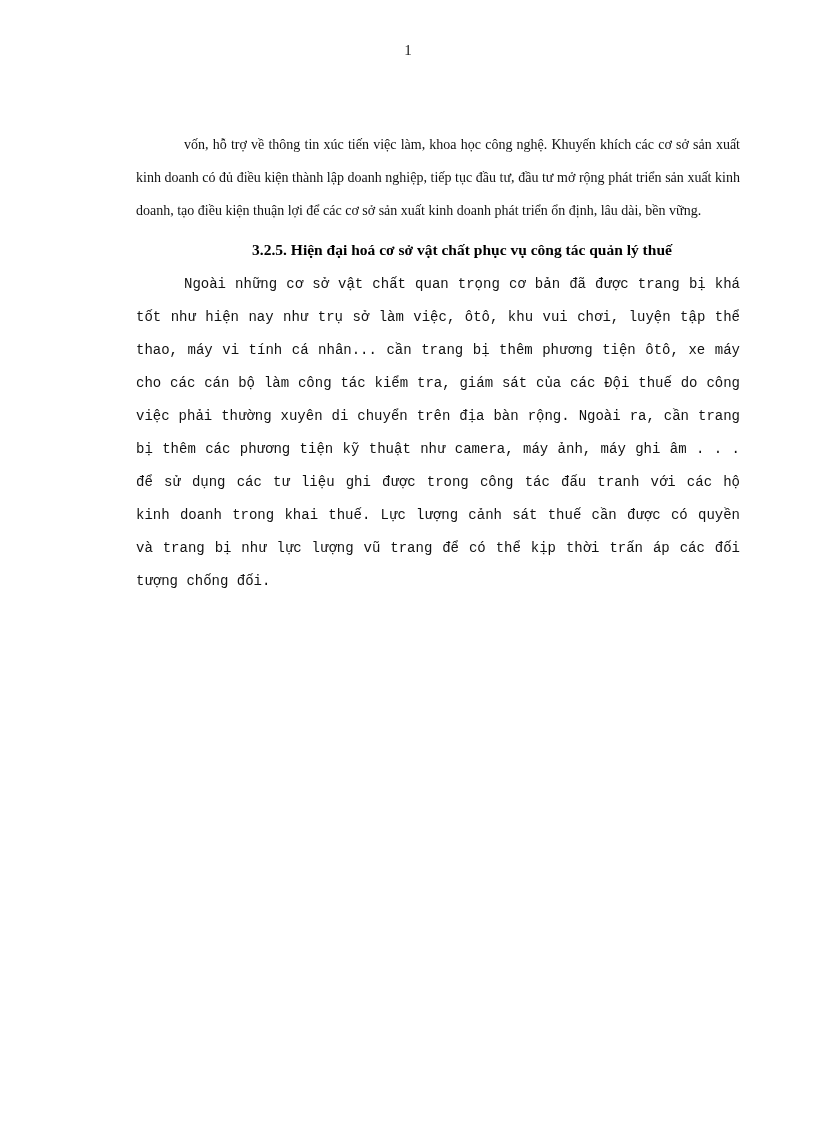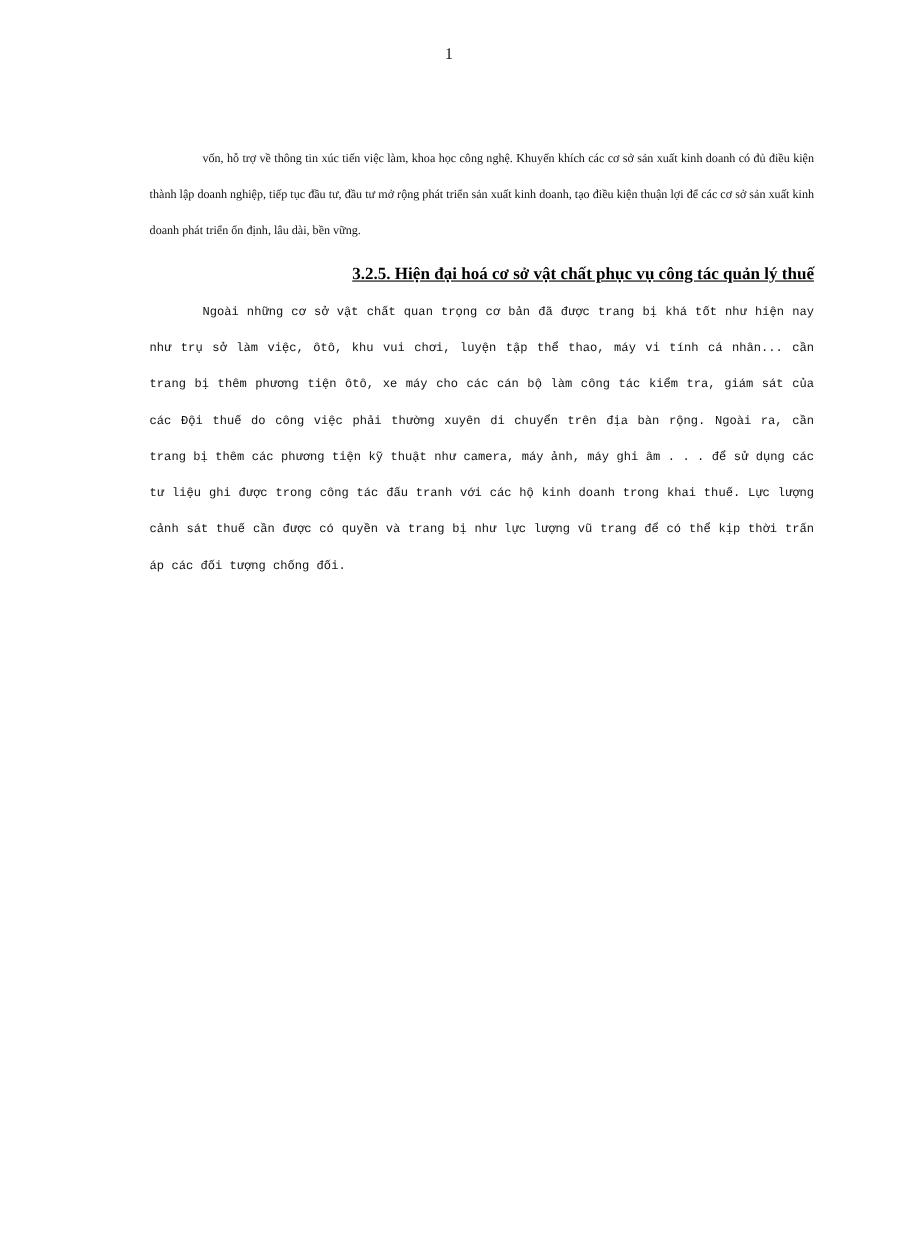--- a/index.html
+++ b/index.html
@@ -30,34 +30,33 @@
   .content {
     position: absolute;
     top: 128px;
     left: 136px;
     width: 604px;
   }
   p.body-par {
     margin: 0 0 0 0;
     text-align: justify;
     text-justify: inter-word;
-    font-size: 11px;
+    font-size: 14px;
     line-height: 33px;
     text-indent: 48px;
     color: #111111;
   }
   h3.section-heading {
     margin: 6px 0 2px 0;
     text-indent: 48px;
     font-size: 15.5px;
     line-height: 33px;
     font-weight: bold;
-    text-align: right;
+    text-align: center;
     color: #000000;
-    text-decoration: underline;
   }
   p.par-2 {
     margin-top: 2px;
     font-family: Liberation Mono, monospace;
   }
 </style>
 </head>
 <body>
 
 <div class="page">

